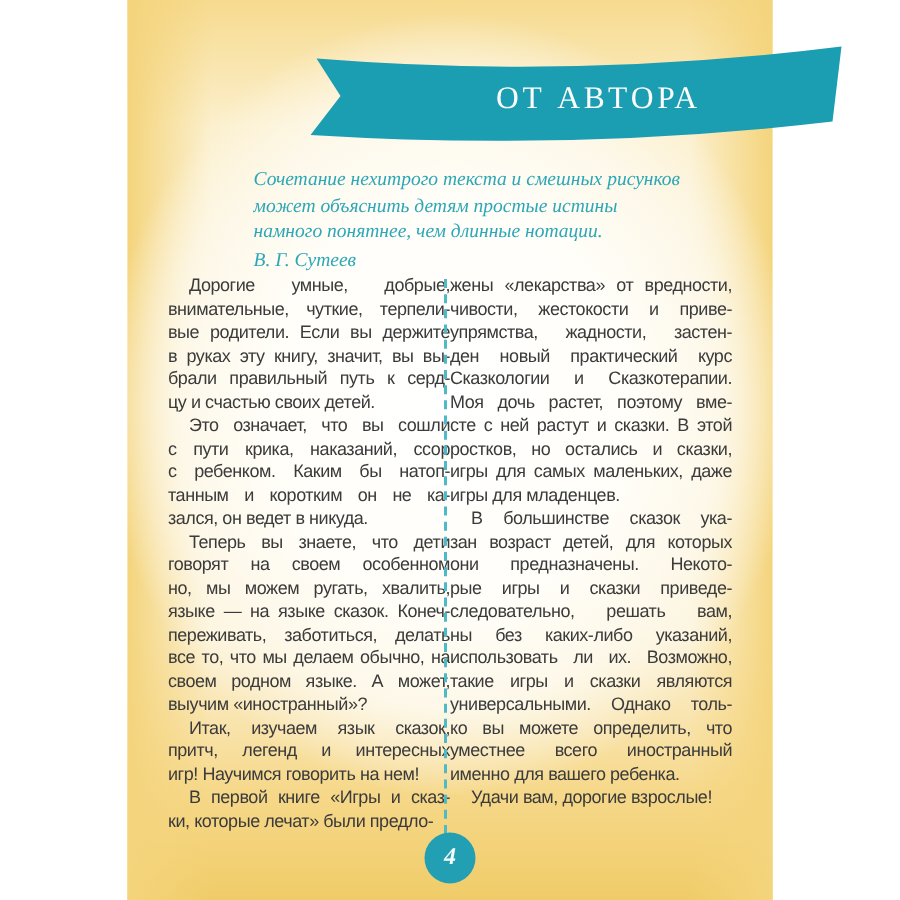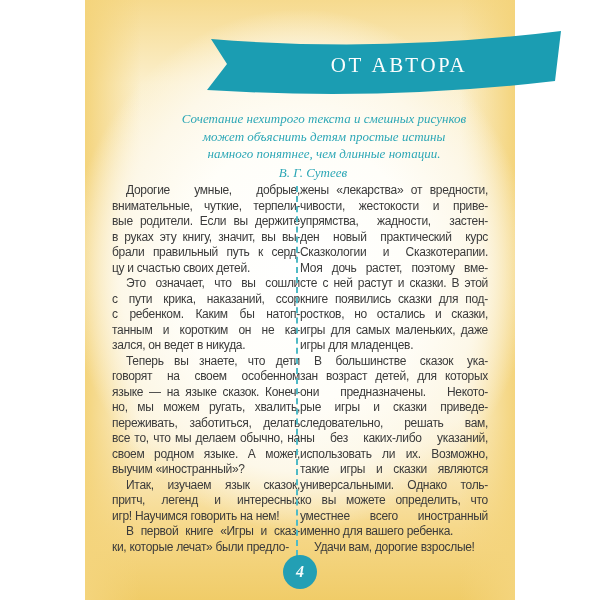--- a/index.html
+++ b/index.html
@@ -46,21 +46,21 @@
     font-size: 21px;
     letter-spacing: 2.5px;
   }
 
   
   .epigraph {
     position: absolute;
     right: 36px;
     top: 110px;
     width: 310px;
-    text-align: center;
+    text-align: left;
     color: var(--epigraph, #2da7b6);
     font-family: "Liberation Serif", serif;
     font-style: italic;
     font-size: 13px;
     line-height: 17.5px;
   }
   .epigraph .author {
     margin-top: 1px;
     padding-right: 22px;
   }
@@ -154,22 +154,22 @@
           <div class="para indent">
             <div class="line">Это означает, что вы сошли</div>
             <div class="line">с пути крика, наказаний, ссор</div>
             <div class="line">с ребенком. Каким бы натоп-</div>
             <div class="line">танным и коротким он не ка-</div>
             <div class="line last">зался, он ведет в никуда.</div>
           </div>
           <div class="para indent">
             <div class="line">Теперь вы знаете, что дети</div>
             <div class="line">говорят на своем особенном</div>
+            <div class="line">но, мы можем ругать, хвалить,</div>
             <div class="line">языке — на языке сказок. Конеч-</div>
-            <div class="line">но, мы можем ругать, хвалить,</div>
             <div class="line">переживать, заботиться, делать</div>
             <div class="line">все то, что мы делаем обычно, на</div>
             <div class="line">своем родном языке. А может,</div>
             <div class="line last">выучим «иностранный»?</div>
           </div>
           <div class="para indent">
             <div class="line">Итак, изучаем язык сказок,</div>
             <div class="line">притч, легенд и интересных</div>
             <div class="line last">игр! Научимся говорить на нем!</div>
           </div>
@@ -180,21 +180,20 @@
         </div>
       <div class="col" id="col-right">
           <div class="para">
             <div class="line">жены «лекарства» от вредности,</div>
             <div class="line">чивости, жестокости и приве-</div>
             <div class="line">упрямства, жадности, застен-</div>
             <div class="line">ден новый практический курс</div>
             <div class="line">Сказкологии и Сказкотерапии.</div>
             <div class="line">Моя дочь растет, поэтому вме-</div>
             <div class="line">сте с ней растут и сказки. В этой</div>
-            <div class="line">книге появились сказки для под-</div>
             <div class="line">ростков, но остались и сказки,</div>
             <div class="line">игры для самых маленьких, даже</div>
             <div class="line last">игры для младенцев.</div>
           </div>
           <div class="para indent">
             <div class="line">В большинстве сказок ука-</div>
             <div class="line">зан возраст детей, для которых</div>
             <div class="line">они предназначены. Некото-</div>
             <div class="line">рые игры и сказки приведе-</div>
             <div class="line">следовательно, решать вам,</div>

